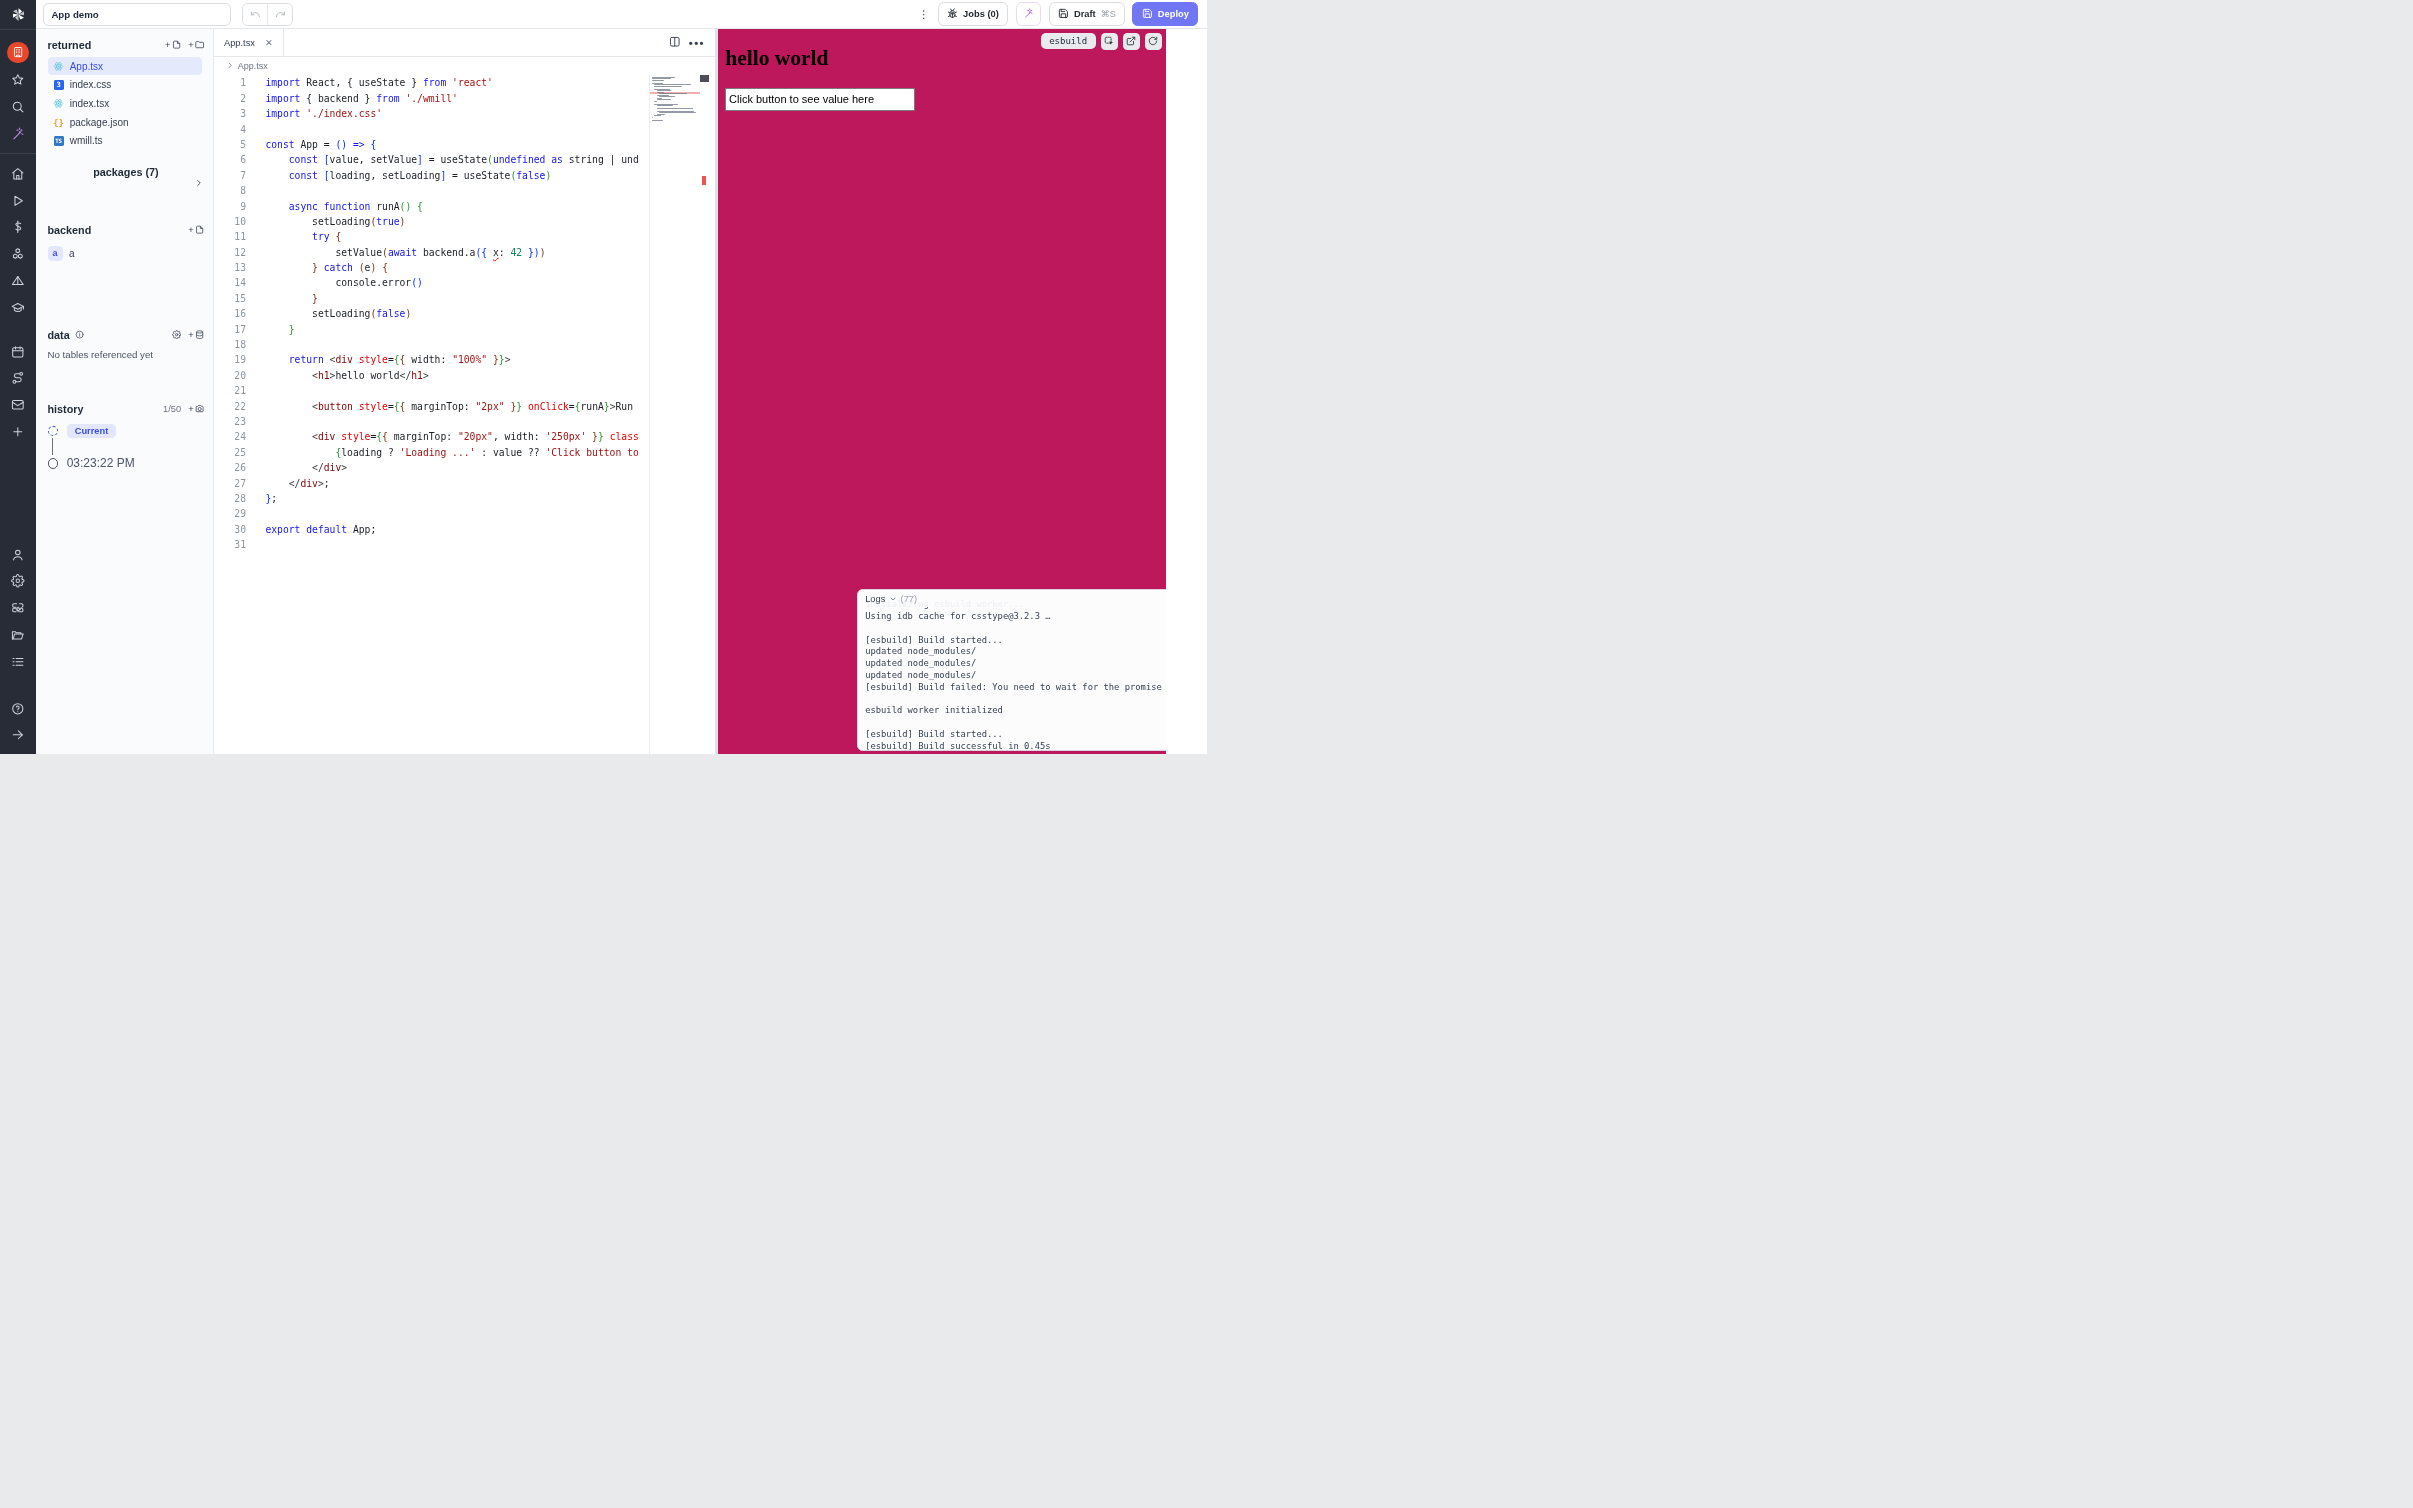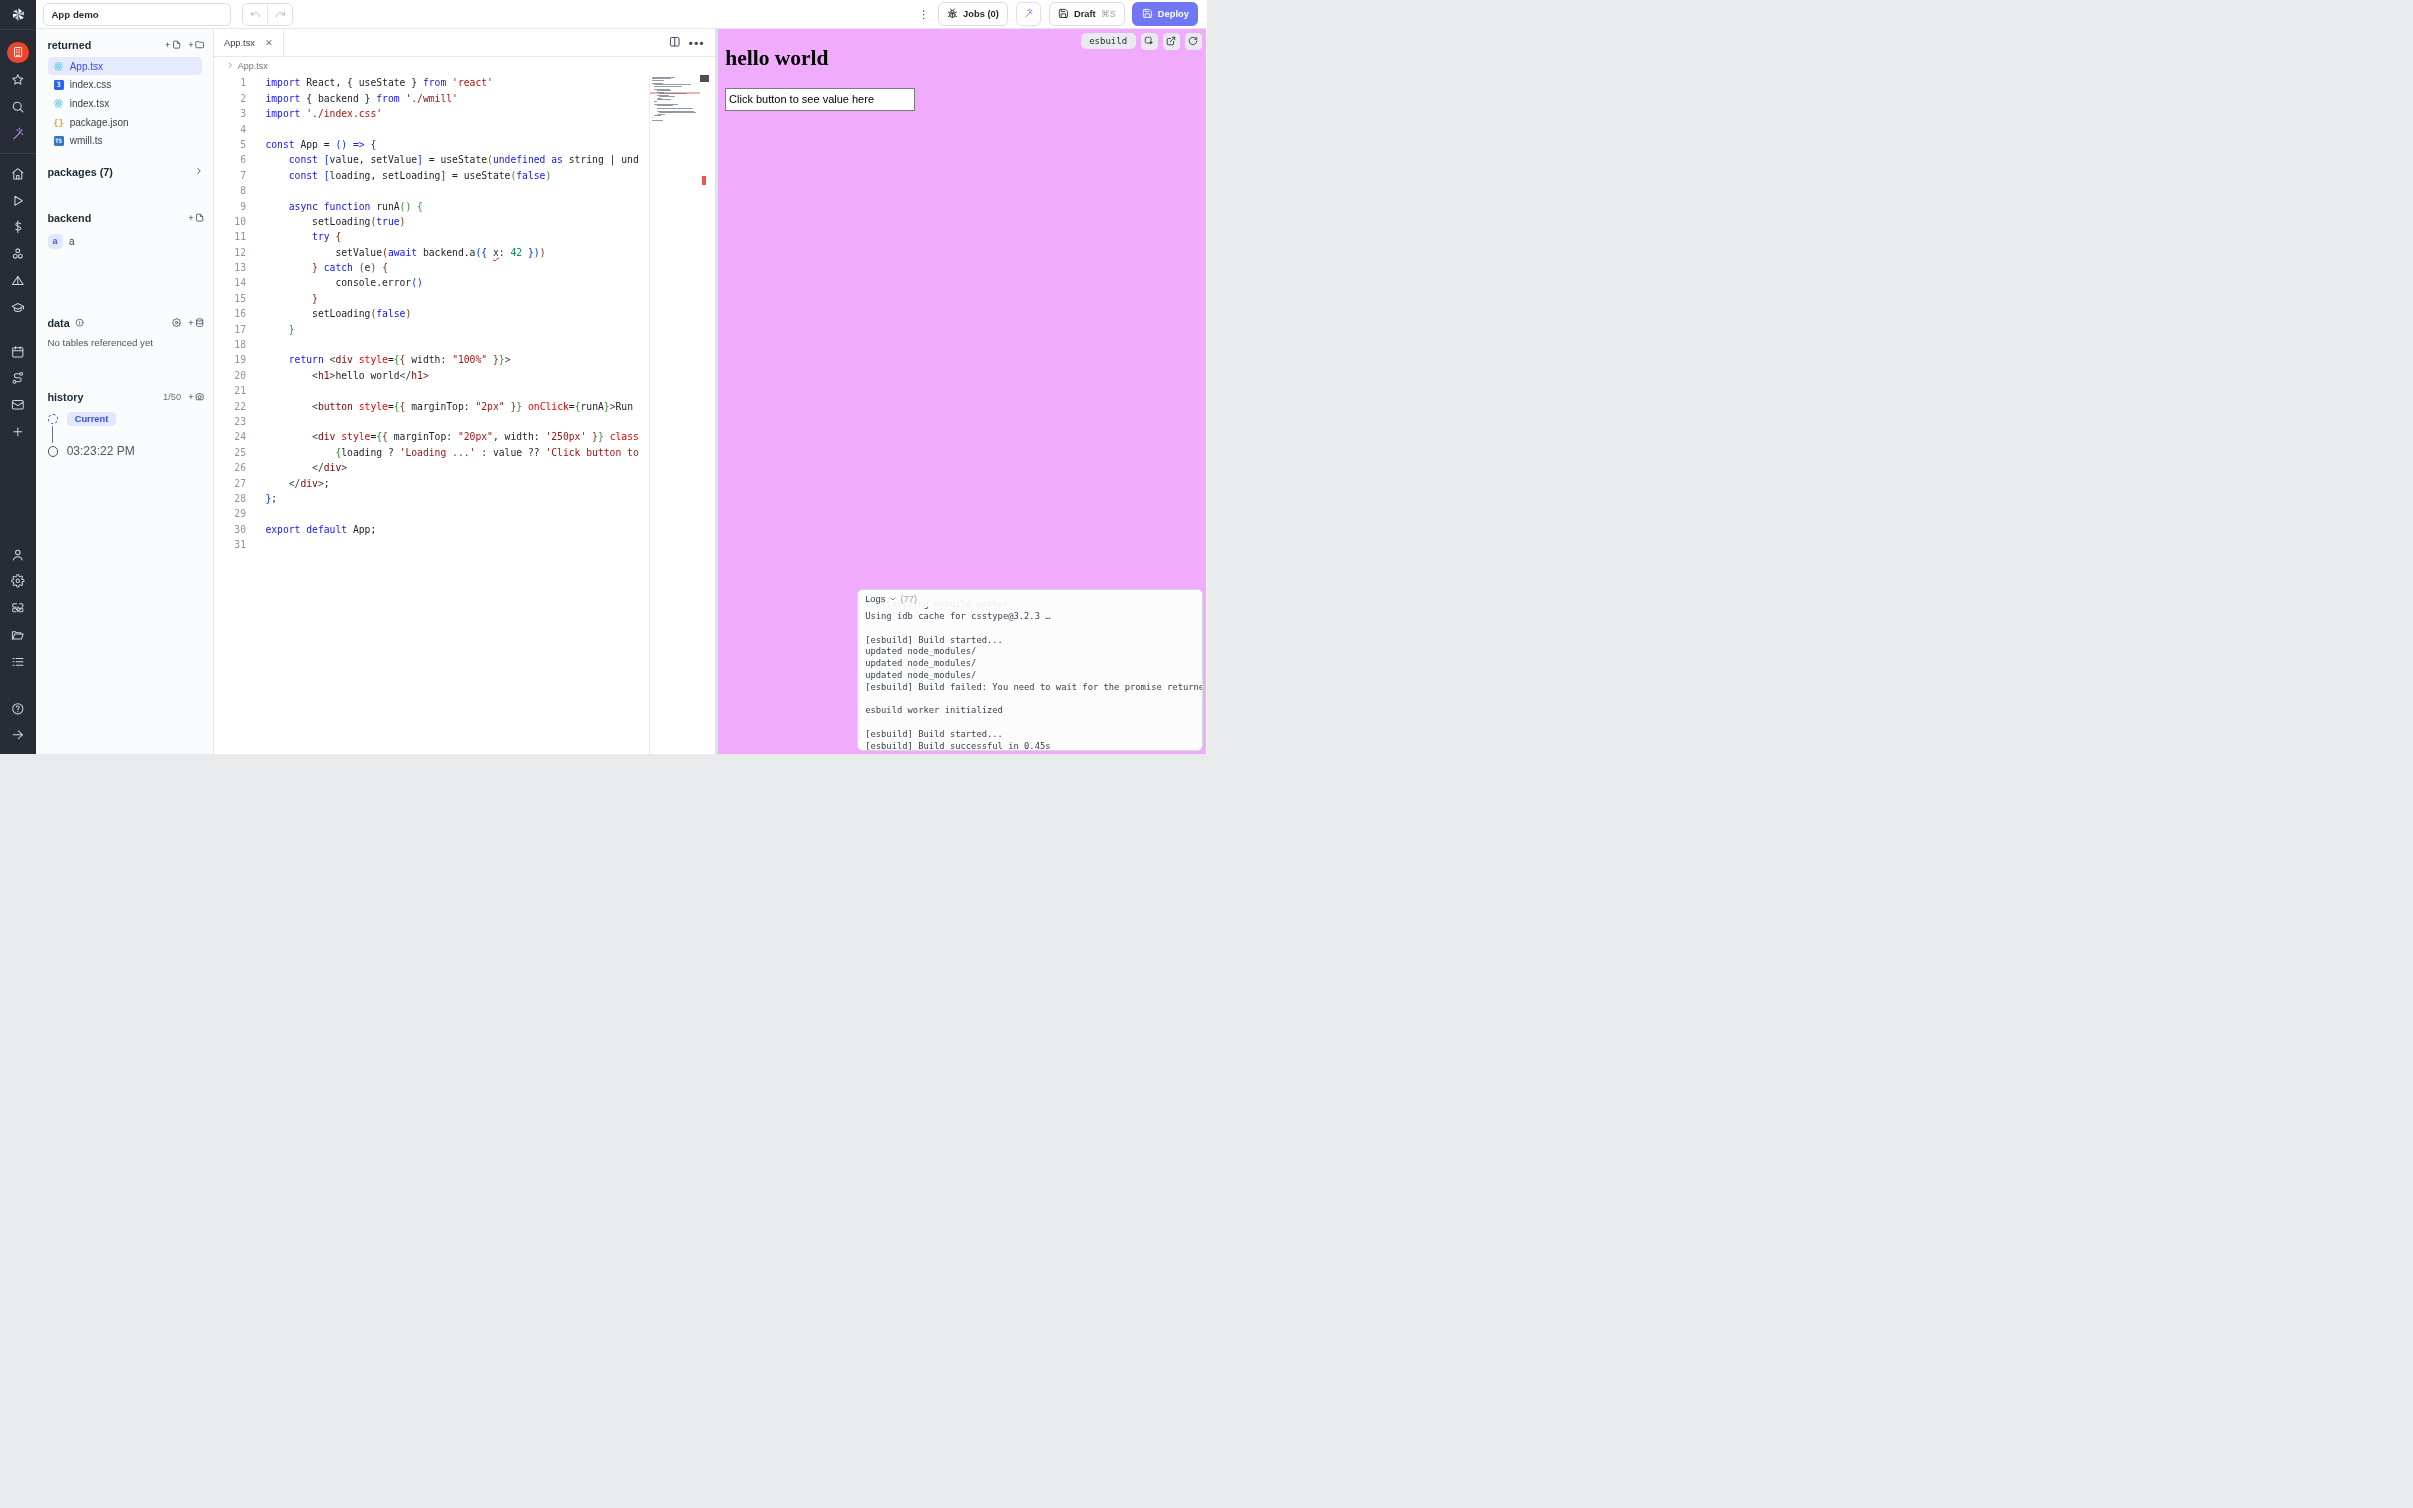--- a/index.html
+++ b/index.html
@@ -71,21 +71,21 @@
   #codeclip{position:absolute;left:0;top:1.4px;right:66px;bottom:0;overflow:hidden;}
   #minimap{position:absolute;top:1.4px;right:15px;width:51px;height:100%;border-left:0.7px solid #ececec;padding:1.4px 0 0 2.2px;box-sizing:border-box;}
   .mmbar{height:0.9px;margin-bottom:0.6px;background:#6e7887;opacity:.75;border-radius:0.7px;}
   .mmgap{height:1.5px;}
   #mm-errband{position:absolute;left:0;top:17px;width:51px;height:1.7px;background:#f2b1ac;}
   #scrollstrip{position:absolute;top:1.4px;right:6.5px;width:8.6px;height:100%;background:#fff;}
   #scrollthumb{position:absolute;top:0;left:0;width:8.6px;height:6.5px;background:#4b4f55;}
   #scrollerr{position:absolute;top:101px;left:2.2px;width:3.6px;height:8.6px;background:#ef5350;}
   #paneldivider{position:absolute;left:715px;top:29px;width:3.6px;height:725px;background:#e0e2e5;cursor:col-resize;}
   
-  #preview{position:absolute;left:718px;top:29px;width:488px;height:725px;background:#f0abfc;overflow:hidden;}
+  #preview{position:absolute;left:718px;top:29px;width:448px;height:725px;background:#be185d;overflow:hidden;}
   #pv-controls{position:absolute;top:3.6px;right:4.3px;display:flex;align-items:center;gap:5px;}
   #esbuild-pill{background:#e8eaed;border-radius:5px;font-family:"DejaVu Sans Mono",monospace;font-size:9px;color:#1f2937;padding:2.9px 8.6px;cursor:pointer;}
   .pv-icbtn{width:17px;height:17px;background:#e8eaed;border-radius:4.3px;display:flex;align-items:center;justify-content:center;color:#24292f;cursor:pointer;}
   .pv-icbtn svg{width:10px;height:10px;}
   #pv-h1{font-family:"Liberation Serif",serif;font-weight:700;font-size:21.5px;color:#000;margin:18px 0 0 7.2px;line-height:1.1;}
   #pv-runbtn{margin:19.4px 0 0 7.2px;font-family:"Liberation Serif",serif;font-size:10.4px;color:#000;background:#ececec;border:0.7px solid #8f8f8f;border-radius:2.2px;padding:2.2px 5.7px;cursor:pointer;}
   #pv-valuebox{margin:17px 0 0 7.2px;width:185px;height:21px;border:1.4px solid #7a7a7a;background:#fff;font-family:Liberation Sans, sans-serif;font-size:11px;color:#000;line-height:21px;padding-left:2.9px;box-sizing:content-box;overflow:hidden;white-space:nowrap;}
   
   #logspanel{position:absolute;left:139px;top:560px;width:346px;height:162px;border:0.7px solid #d5d8dc;border-radius:5.7px;background:#fcfcfd;overflow:hidden;box-sizing:border-box;}
   #logshead{position:absolute;left:0;top:0;right:0;height:17px;display:flex;align-items:center;gap:3.6px;padding-left:7.2px;font-size:9.3px;color:#374151;background:rgba(252,252,253,.92);z-index:2;}
@@ -371,21 +371,21 @@
           <span>package.json</span>
         </div>
         <div class="file-row">
           <span class="ficon">
             <span class="badge-sq" style="background:#3178c6;font-size:5.7px;">TS</span>
           </span>
           <span>wmill.ts</span>
         </div>
       </div>
 
-    <div class="row-link" style="margin-top:16px;">
+    <div class="row-link" style="margin-top:16px;flex-direction:column;">
       <span>packages (7)</span>
       <span class="chev"><svg width="10" height="10" viewBox="0 0 24 24" fill="none" stroke="currentColor" stroke-width="2" stroke-linecap="round">
             <path d="M9 6l6 6-6 6"></path>
           </svg></span>
     </div>
 
     <div class="sec-head" style="margin-top:34px;">
       <span>backend</span>
       <span class="spacer"></span>
       <span class="mini-ic">

